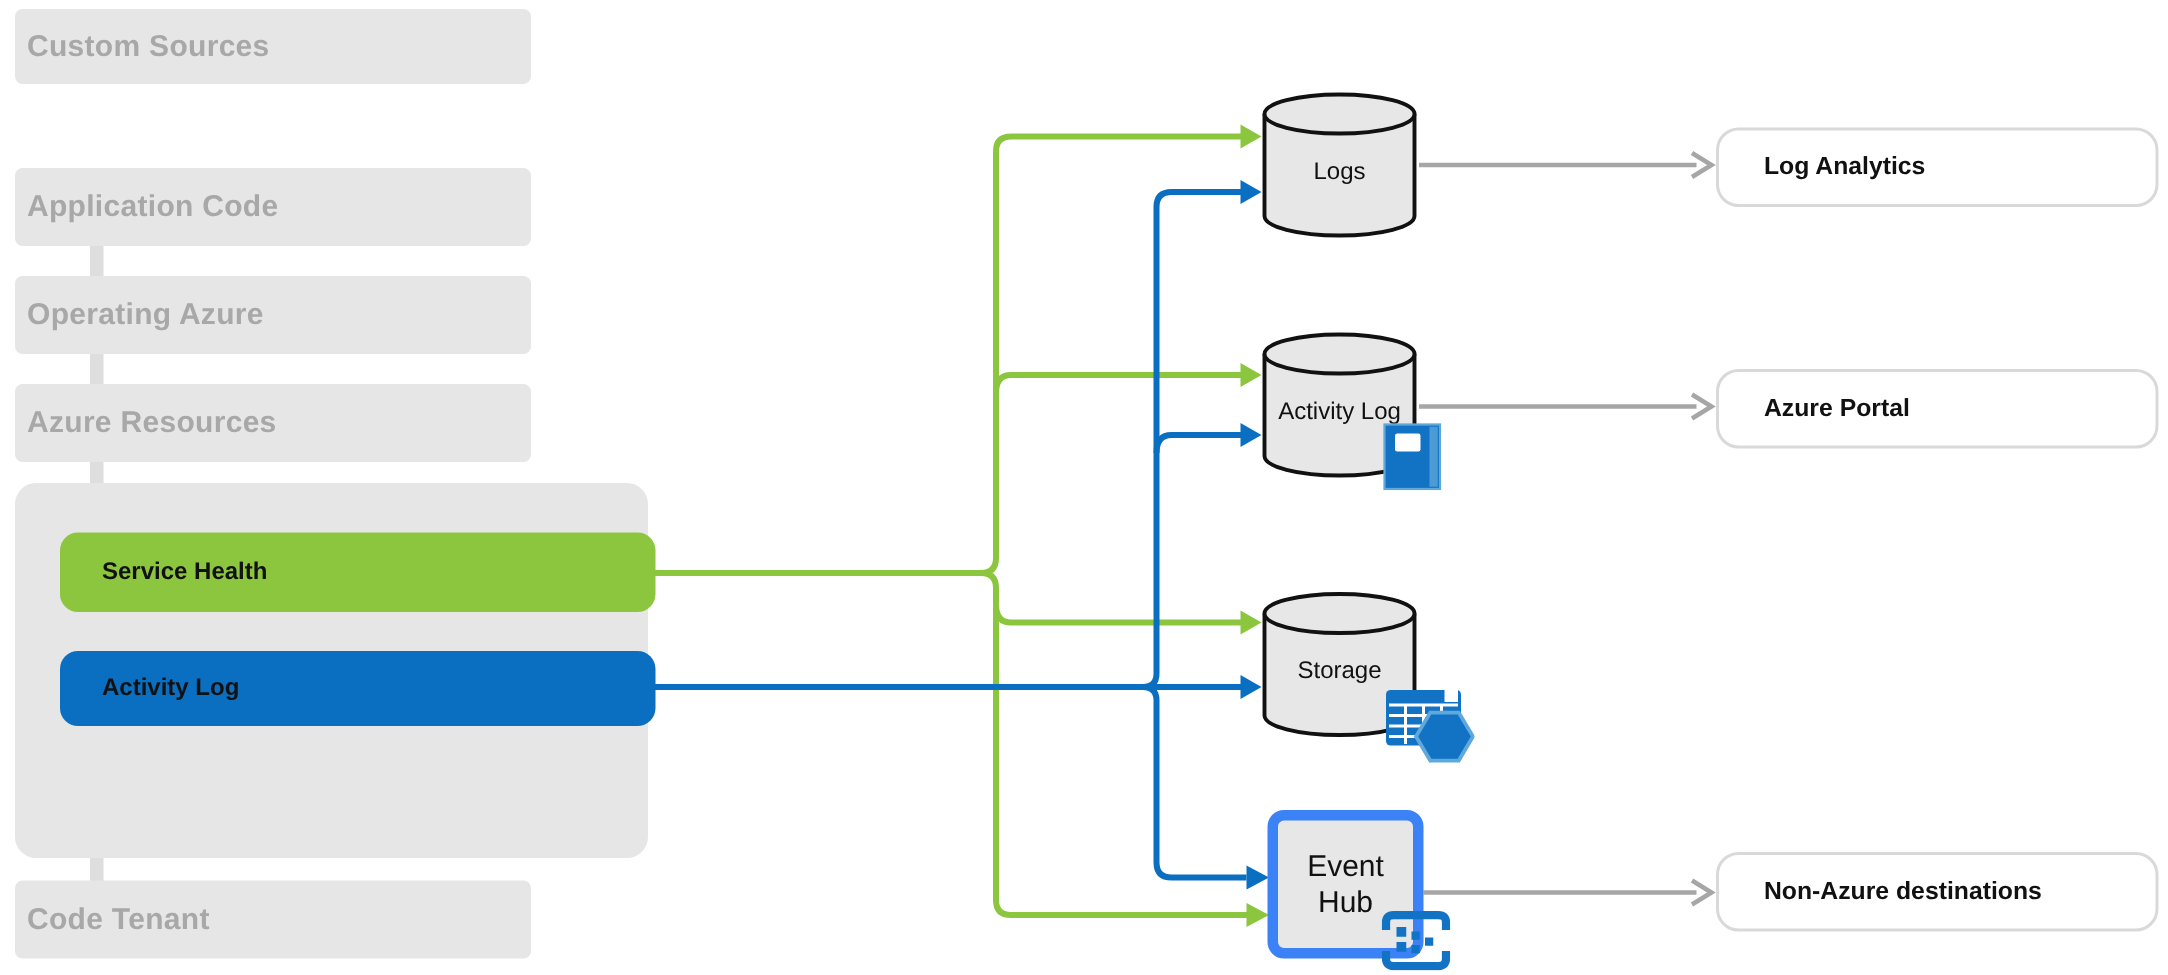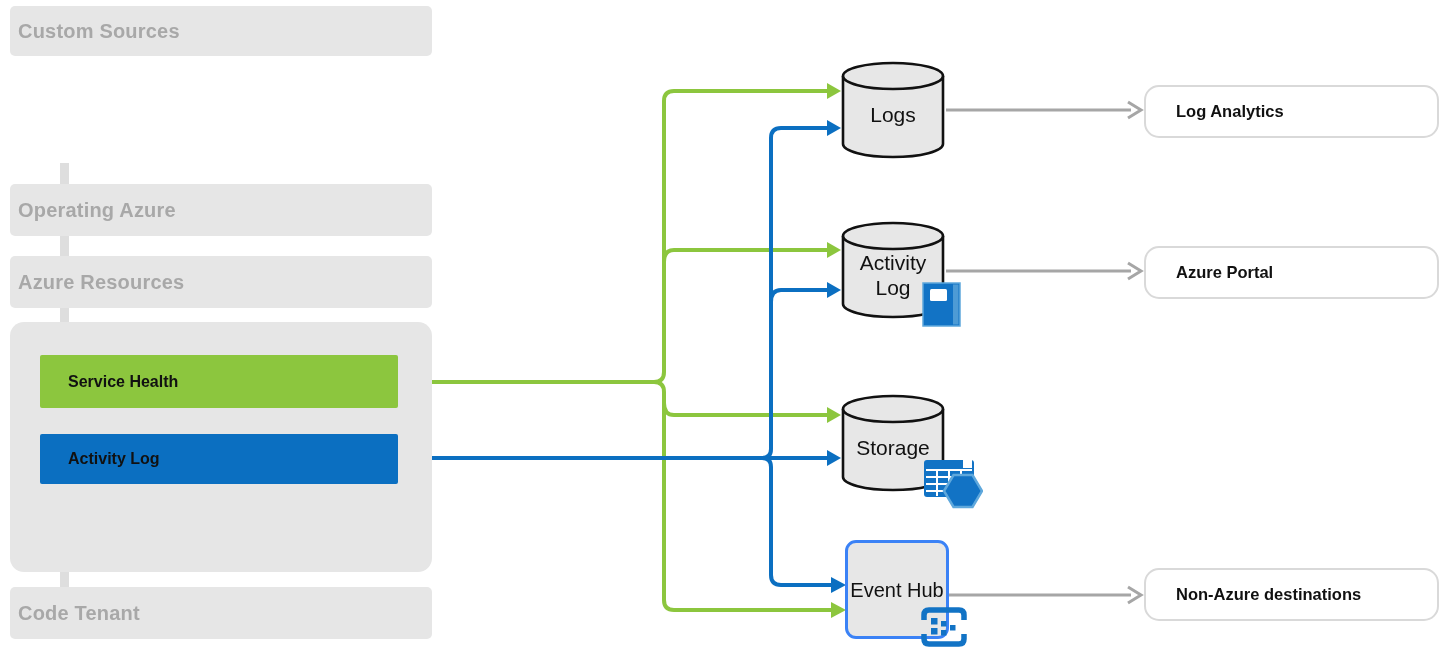--- a/index.html
+++ b/index.html
@@ -8,56 +8,56 @@
     position: relative;
     width: 1445px; height: 650px;
     font-family: "Liberation Sans", sans-serif;
     background: #ffffff;
     overflow: hidden;
   }
   .wires { position: absolute; left: 0; top: 0; width: 1445px; height: 650px; z-index: 1; }
 
   
   .gbox {
-    position: absolute; left: 10px; width: 422px;
+    position: absolute; left: 10px; width: 344px;
     background: #e6e6e6; border-radius: 5px;
     display: flex; align-items: center;
     z-index: 2;
   }
   .gbox .glabel {
     color: #a8a8a8; font-size: 20px; font-weight: bold;
     padding-left: 8px; letter-spacing: 0.2px;
   }
   .strip { position: absolute; left: 60px; width: 9px; background: #dedede; z-index: 1; }
 
   .subscription { position: absolute; left: 10px; top: 322px; width: 422px; height: 250px;
     background: #e6e6e6; border-radius: 14px; z-index: 2; }
   .sub-title {
     position: absolute; left: 8px; bottom: 10px;
     color: #111111; font-size: 21px; font-weight: bold;
   }
   .pill {
-    position: absolute; left: 30px; width: 358px; border-radius: 2px;
+    position: absolute; left: 30px; width: 397px; border-radius: 12px;
     display: flex; align-items: center; z-index: 3;
   }
   .pill .plabel { color: #111111; font-size: 16px; font-weight: bold; padding-left: 28px; }
   .pill.green { top: 33px; height: 53px; background: #8cc63e; }
   .pill.blue  { top: 112px; height: 50px; background: #0b6fc1; }
 
   
   .node { position: absolute; z-index: 2; }
   .node .nlabel {
     position: absolute; left: 0; right: 0; top: 0; bottom: 0;
     display: flex; align-items: center; justify-content: center; text-align: center;
-    color: #111111; font-size: 21px; line-height: 1.2; font-weight: normal;
+    color: #111111; font-size: 16px; line-height: 1.2; font-weight: normal;
     padding-top: 10px;
   }
   .eventhub {
     position: absolute; left: 845px; top: 540px; width: 104px; height: 99px;
-    background: #e7e7e7; border: 3px solid #3b82f6; border-radius: 11px;
+    background: #e7e7e7; border: 7px solid #3b82f6; border-radius: 11px;
     display: flex; align-items: center; justify-content: center; text-align: center;
     color: #111111; font-size: 20px; line-height: 1.2; z-index: 2;
   }
   .icon { position: absolute; z-index: 4; }
 
   
   .dest {
     position: absolute; left: 1144px; width: 295px; height: 53px;
     background: #ffffff; border: 2px solid #d9d9d9; border-radius: 15px;
     display: flex; align-items: center; z-index: 2;
@@ -107,20 +107,23 @@
     </g>
   </svg>
 
   <div class="strip" style="top:163px;height:22px"></div>
   <div class="strip" style="top:235px;height:22px"></div>
   <div class="strip" style="top:307px;height:16px"></div>
   <div class="strip" style="top:570px;height:18px"></div>
 
   <div class="gbox" style="top:6px;height:50px">
     <span class="glabel">Custom Sources</span>
+  </div>
+  <div class="gbox" style="top:112px;height:52px">
+    <span class="glabel">Application Code</span>
   </div>
   <div class="gbox" style="top:184px;height:52px">
     <span class="glabel">Operating Azure</span>
   </div>
   <div class="gbox" style="top:256px;height:52px">
     <span class="glabel">Azure Resources</span>
   </div>
 
   <div class="subscription">
     <div class="pill green">

